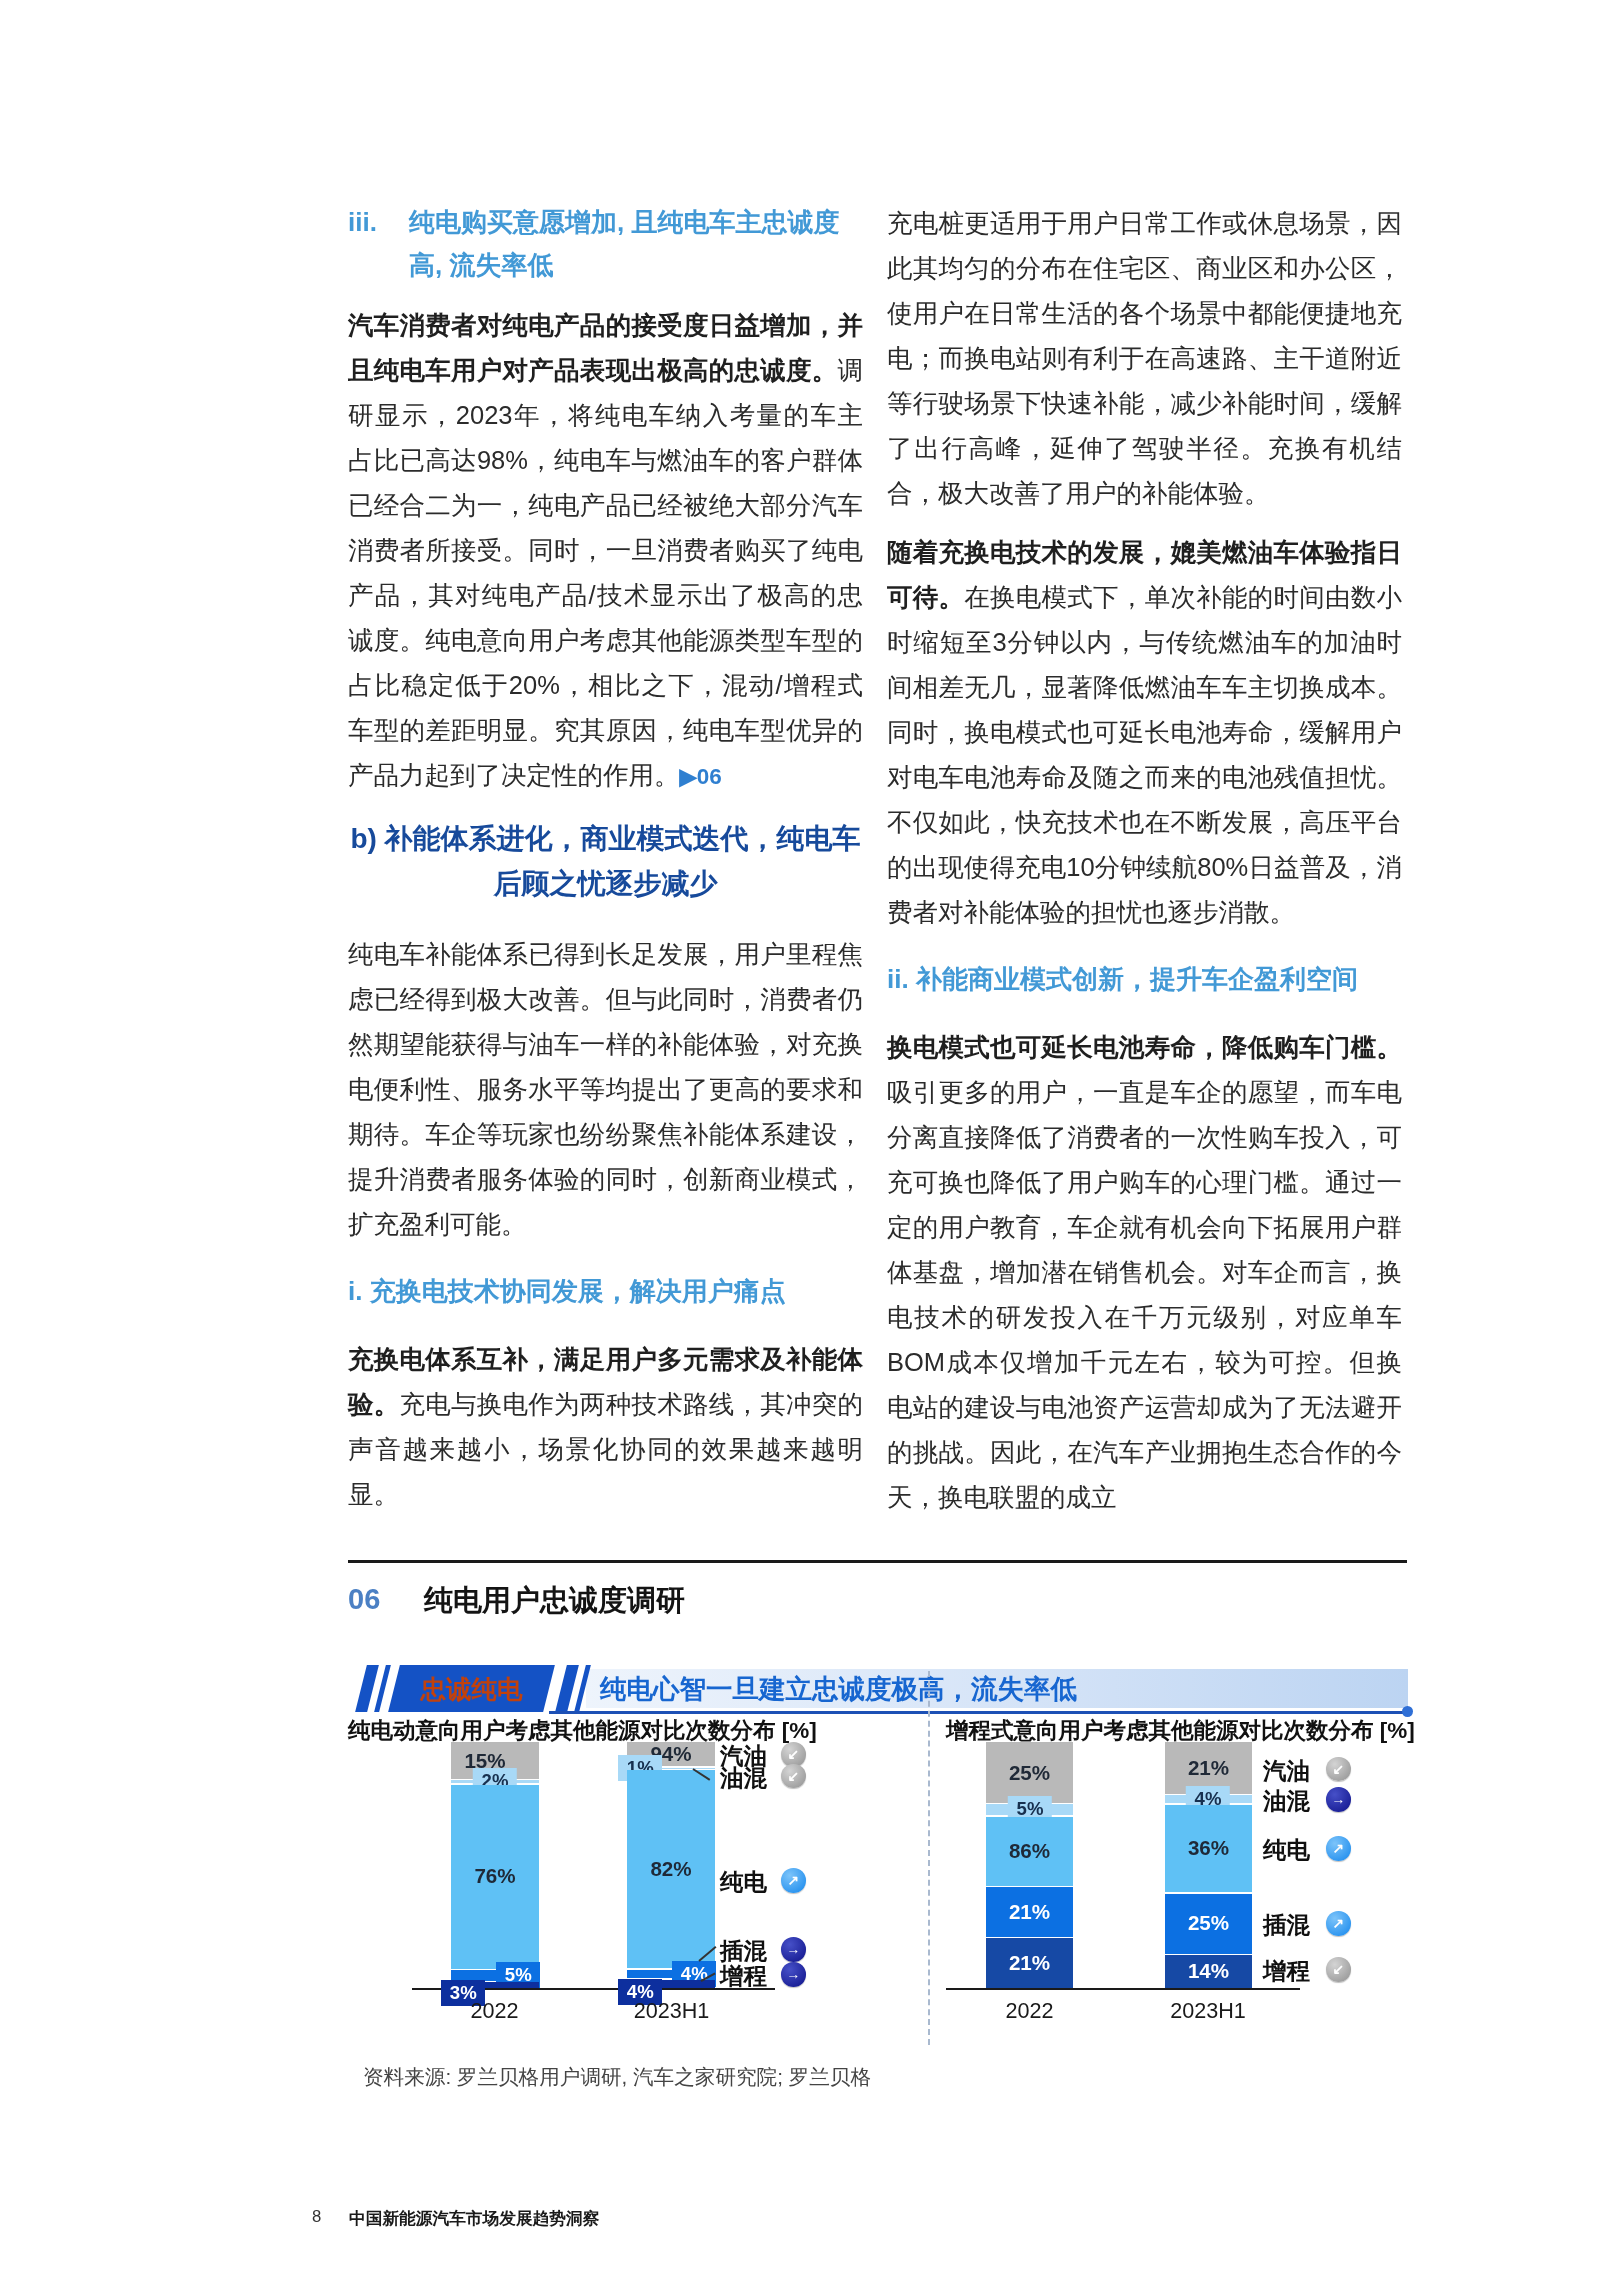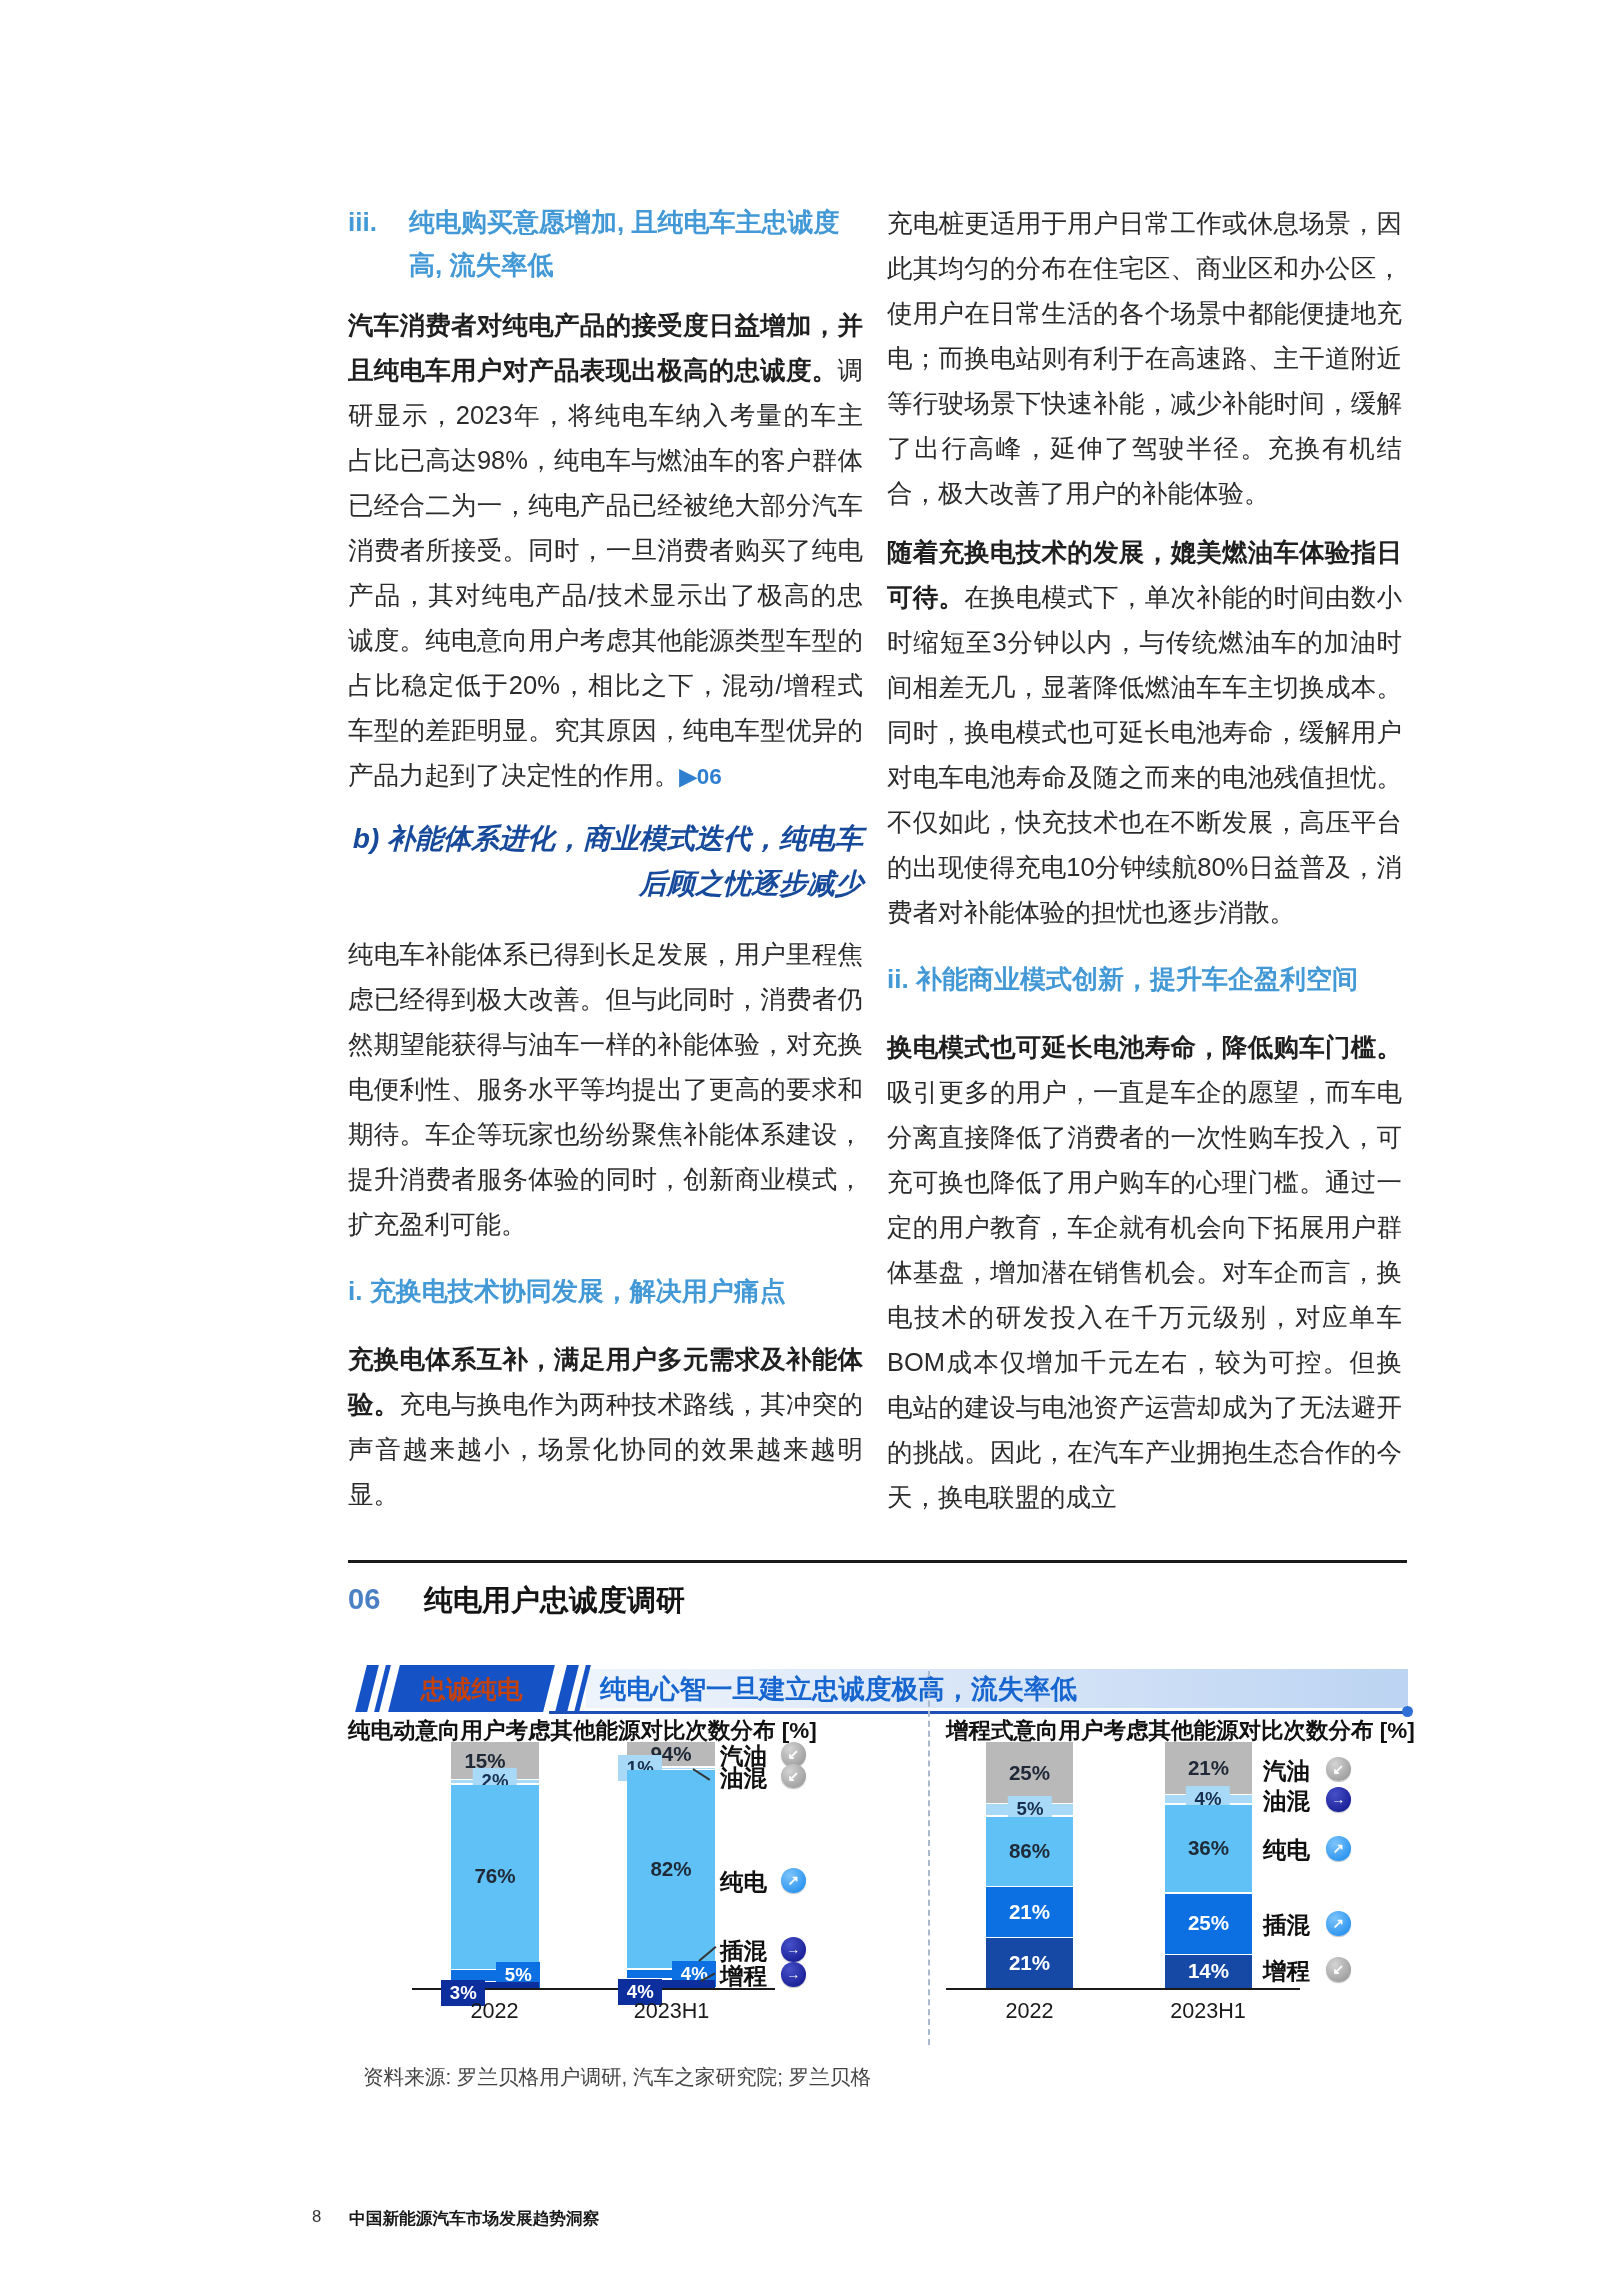--- a/index.html
+++ b/index.html
@@ -4,21 +4,21 @@
 <title>Report Page</title>
 <style>
   html,body{margin:0;padding:0;background:#ffffff;}
   .page{position:relative;width:1621px;height:2293px;background:#ffffff;overflow:hidden;
         font-family:"Liberation Sans", sans-serif;color:#262626;}
   
   .col{position:absolute;width:515px;text-align:justify;font-size:25.5px;line-height:45px;color:#2b2b2b;}
   .col-left{left:348px;top:201px;}
   .col-right{left:887px;top:201px;}
   .h-blue{color:#4299d6;font-weight:bold;font-size:26px;line-height:43px;text-align:left;margin:0;}
-  .h-navy{color:#174a9b;font-weight:bold;font-size:28px;line-height:45px;text-align:right;margin:17.6px 0 25.5px 0;font-style:italic;}
+  .h-navy{color:#174a9b;font-weight:bold;font-size:28px;line-height:45px;text-align:center;margin:17.6px 0 25.5px 0;}
   .h-iii{position:relative;padding-left:61px;margin:0 0 15.7px 0;}
   .h-iii .pfx{position:absolute;left:0;top:0;}
   .h-inline{margin:23.5px 0 23.5px 0;}
   p{margin:0;}
   .p-gap{margin-top:13.7px;}
   .p-gap2{margin-top:17.6px;}
   b.lead{color:#1f1f1f;}
   .ref{color:#2f7fd0;font-weight:bold;font-size:22.5px;}
   
   .rule-top{position:absolute;left:348px;top:1560px;width:1059px;height:2.9px;background:#1a1a1a;}

